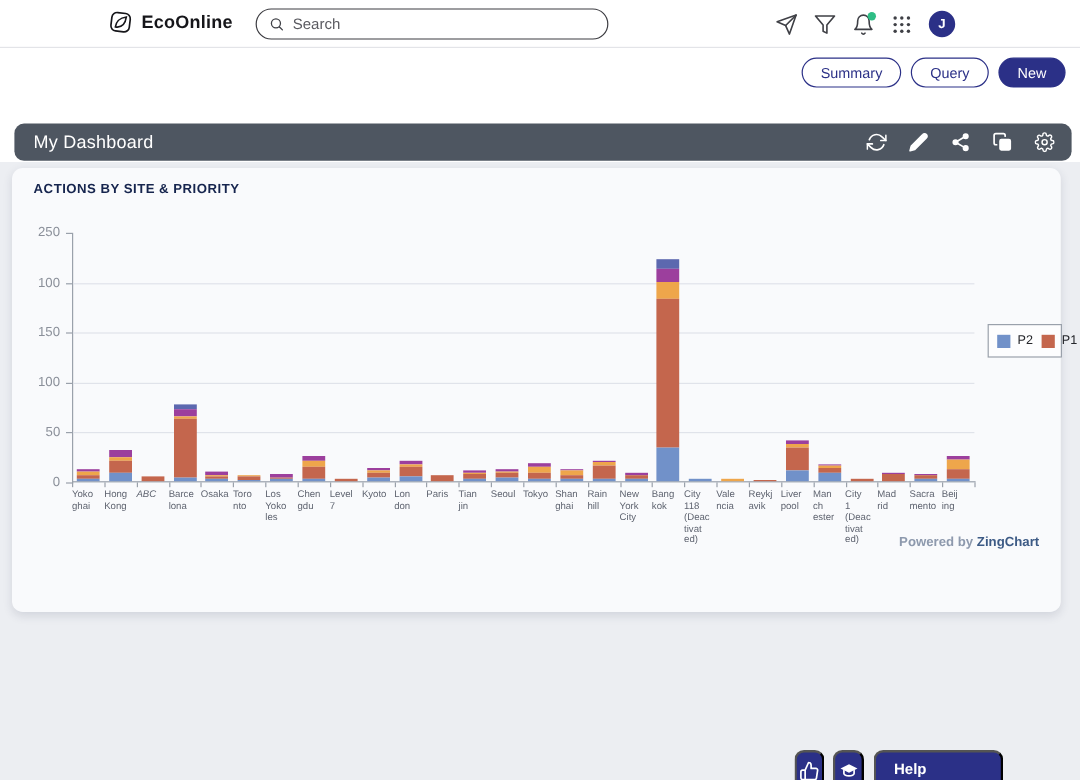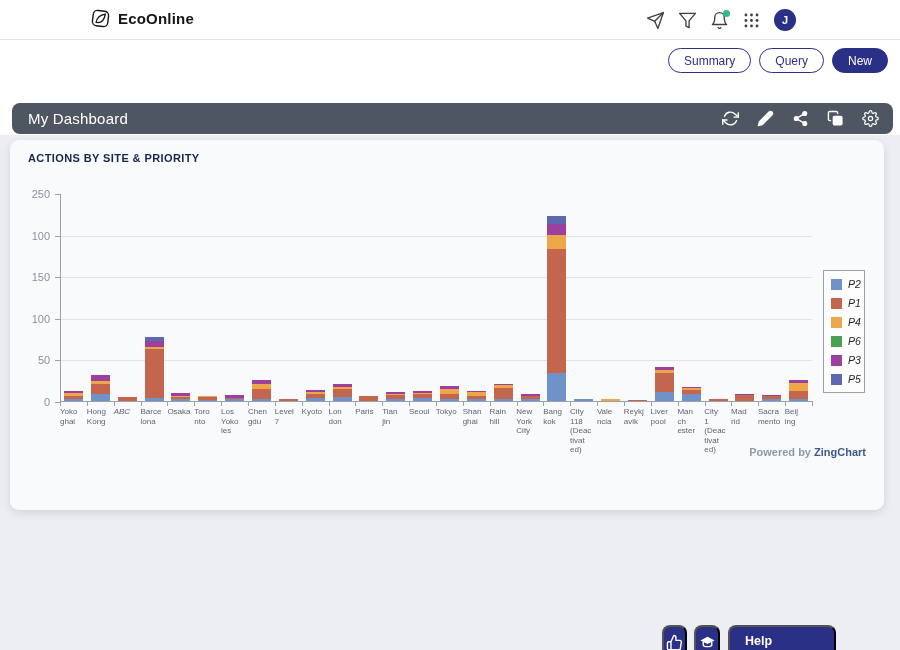--- a/index.html
+++ b/index.html
@@ -40,21 +40,21 @@
   .axis-y { position:absolute; left:0; top:0; width:1px; height:209px; background:#9aa1ab; }
   .axis-x { position:absolute; left:0; bottom:0; width:753px; height:1px; background:#9aa1ab; }
   .gridline { position:absolute; left:1px; width:751px; height:1px; background:#e0e3ea; }
   .ylab { position:absolute; width:40px; text-align:right; font-size:11px; color:#8b909a; }
   .ytick { position:absolute; width:5px; height:1px; background:#9aa1ab; }
   .xtick { position:absolute; width:1px; height:4px; background:#9aa1ab; bottom:-4px; }
   .barcol { position:absolute; bottom:1px; display:flex; flex-direction:column-reverse; align-items:stretch; }
   .seg { width:100%; }
   .xlabels { position:absolute; left:50px; top:267px; width:752px; display:flex; }
   .xlab { font-size:8px; line-height:9.5px; color:#5f6470; flex:0 0 auto; }
-  .legend { position:absolute; left:813px; top:130px; width:42px; background:#fdfdfe; border:1px solid #9aa1ab; padding:7px 7px; display:flex; flex-direction:column; gap:7px;font-style:italic; }
+  .legend { position:absolute; left:813px; top:130px; width:62px; background:#fdfdfe; border:1px solid #9aa1ab; padding:7px 7px; display:flex; flex-direction:row; gap:7px; }
   .leg-item { display:flex; align-items:center; gap:6px; cursor:pointer; }
   .leg-swatch { width:11px; height:11px; flex:0 0 auto; }
   .leg-label { font-size:10.5px; color:#25262b; }
   .powered { position:absolute; right:18px; top:306px; font-size:11px; font-weight:700;text-align:center; }
   .powered .pby { color:#8d99ad; }
   .powered .pbrand { color:#3c5a85; }
 
   
   .footer-btns { position:absolute; left:0; top:625px; width:900px; height:40px; }
   .fbtn { position:absolute; height:40px; border-radius:8px; display:flex; align-items:flex-start; justify-content:center; padding-top:7px; cursor:pointer; }
@@ -66,20 +66,27 @@
 
 <div class="screen">
 
   <header class="topnav">
     <div class="brand">
       <svg width="21" height="21" viewBox="0 0 24 24">
         <rect x="3.2" y="3.2" width="17.6" height="17.6" rx="5" transform="rotate(7 12 12)" fill="none" stroke="#16161a" stroke-width="1.6"></rect>
         <path d="M7 16.5c6.5 1 9.5-3 10.5-9.5-6.5 1-9.5 3.5-10.5 9.5z" fill="none" stroke="#16161a" stroke-width="1.5"></path>
       </svg>
       <span class="brand-name">EcoOnline</span>
+    </div>
+    <div class="searchbox">
+      <svg width="14" height="14" viewBox="0 0 24 24" style="stroke:#3f4046;fill:none;stroke-width:2;stroke-linecap:round">
+        <circle cx="11" cy="11" r="7"></circle>
+          <line x1="16.5" y1="16.5" x2="21" y2="21"></line>
+      </svg>
+      <input type="text" placeholder="Search" style="">
     </div>
     <div class="nav-icons">
       <span class="nav-ic">
         <svg viewBox="0 0 24 24">
             <line x1="22" y1="2" x2="11" y2="13"></line>
             <polygon points="22 2 15 22 11 13 2 9 22 2"></polygon>
           </svg>
       </span>
       <span class="nav-ic">
         <svg viewBox="0 0 24 24">

